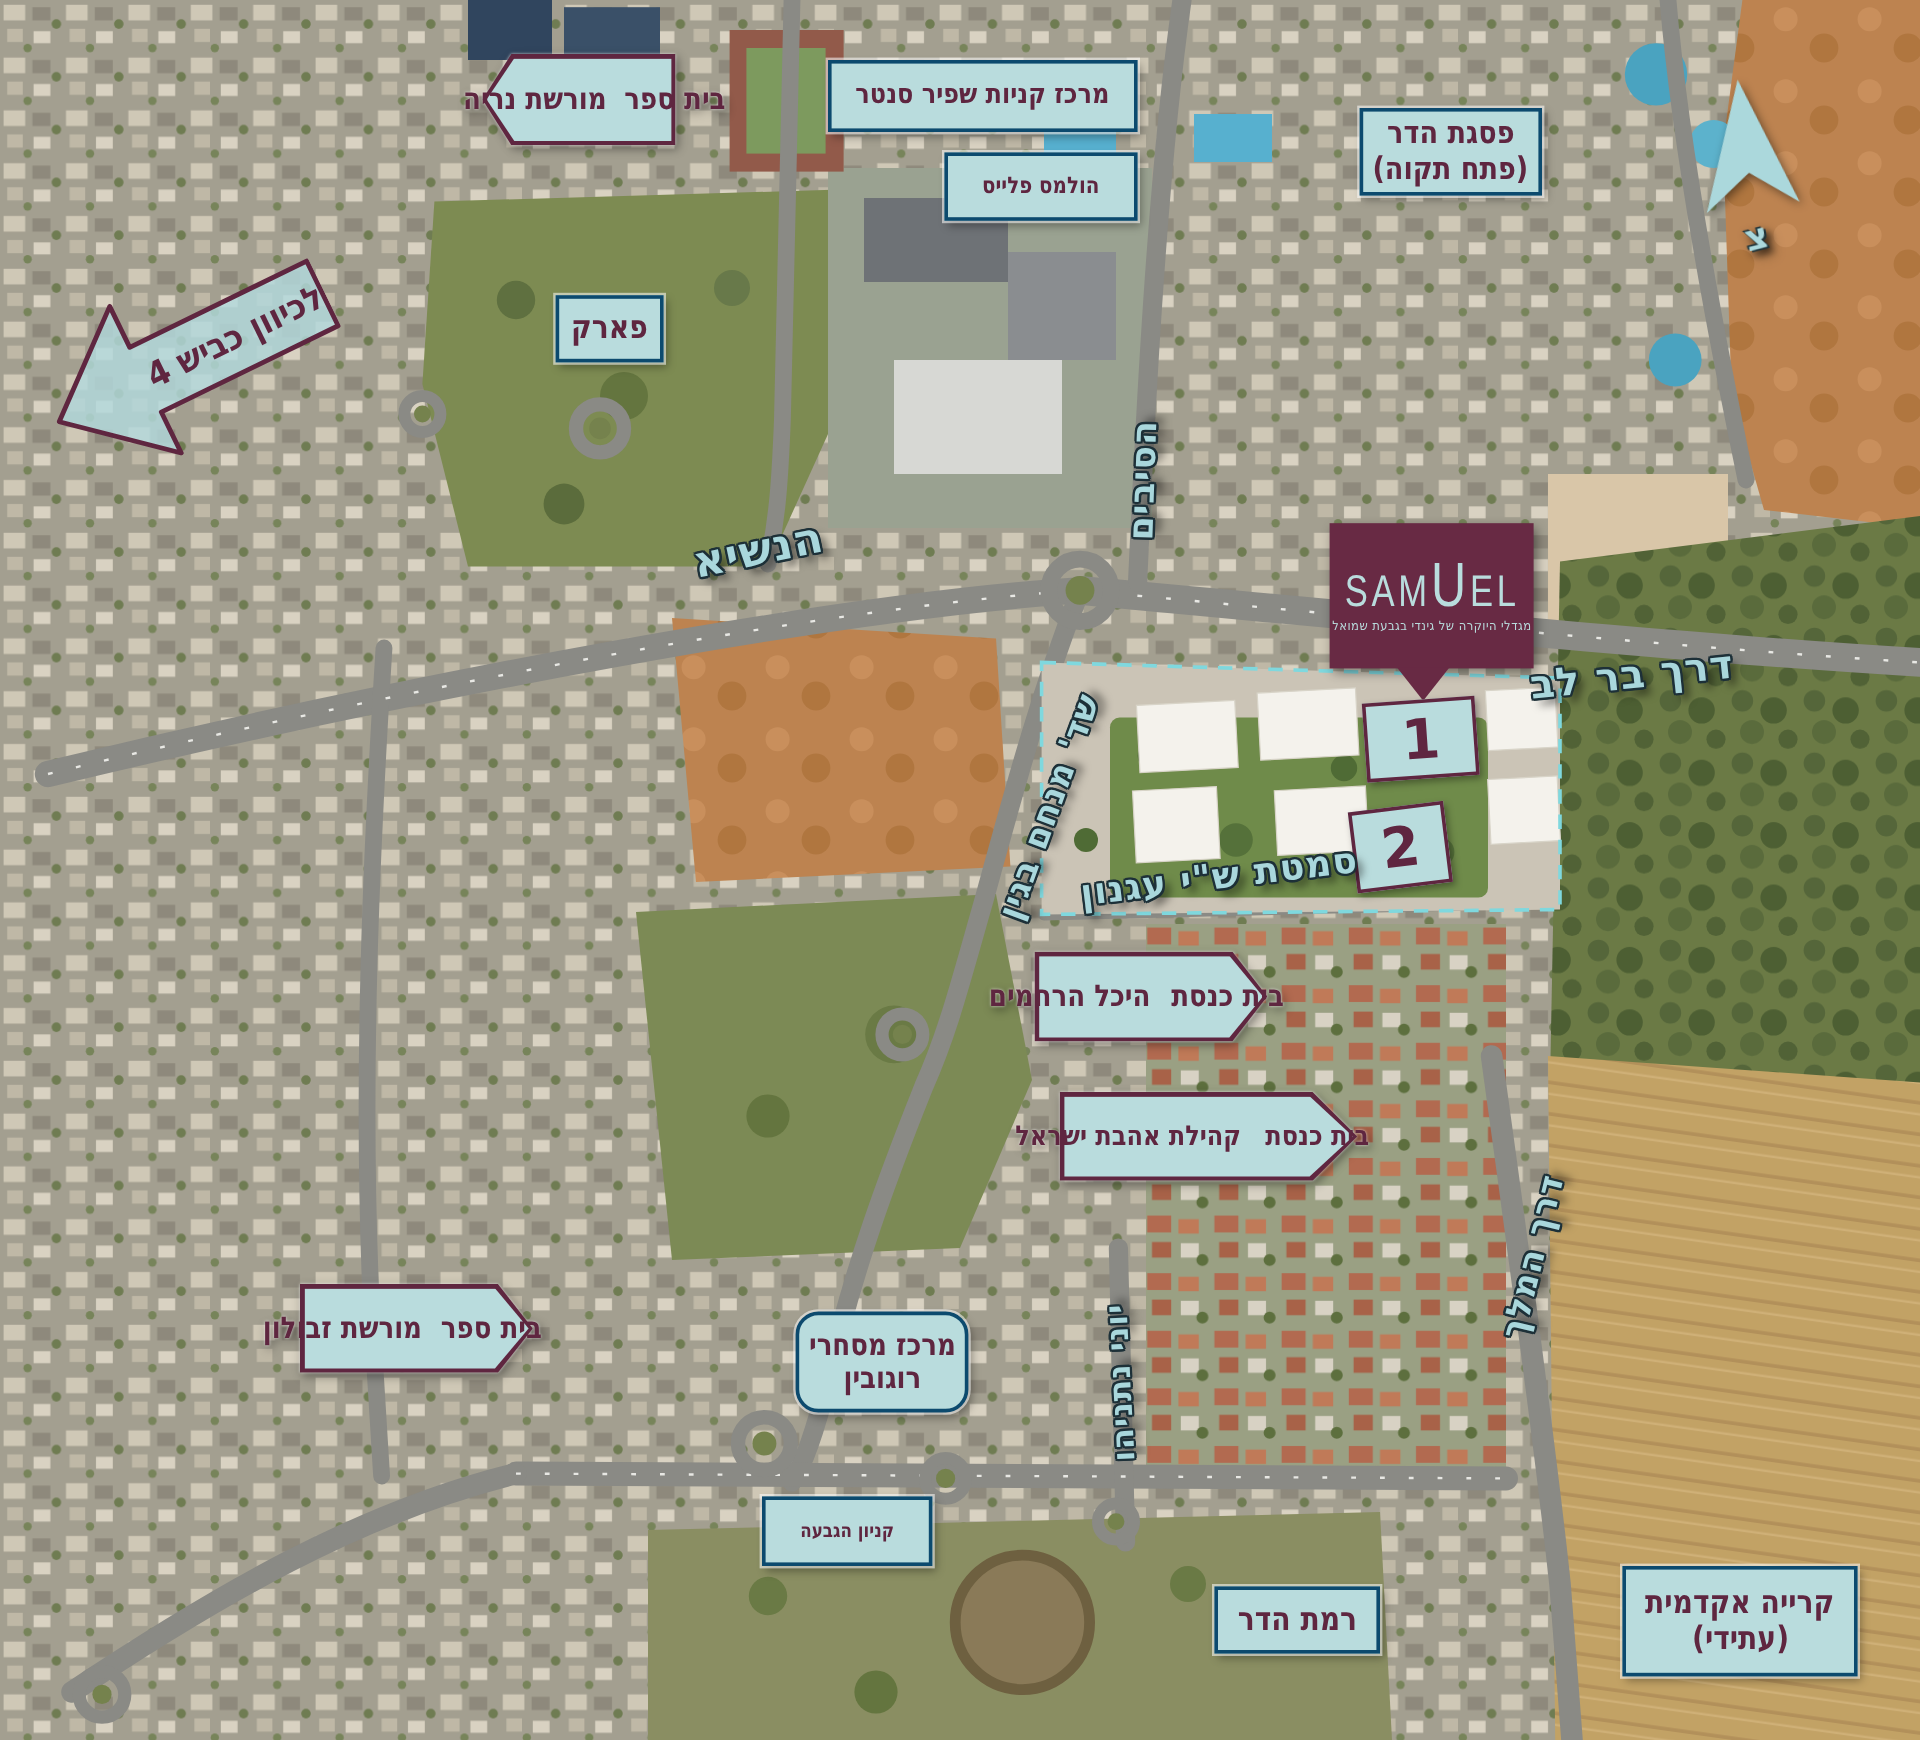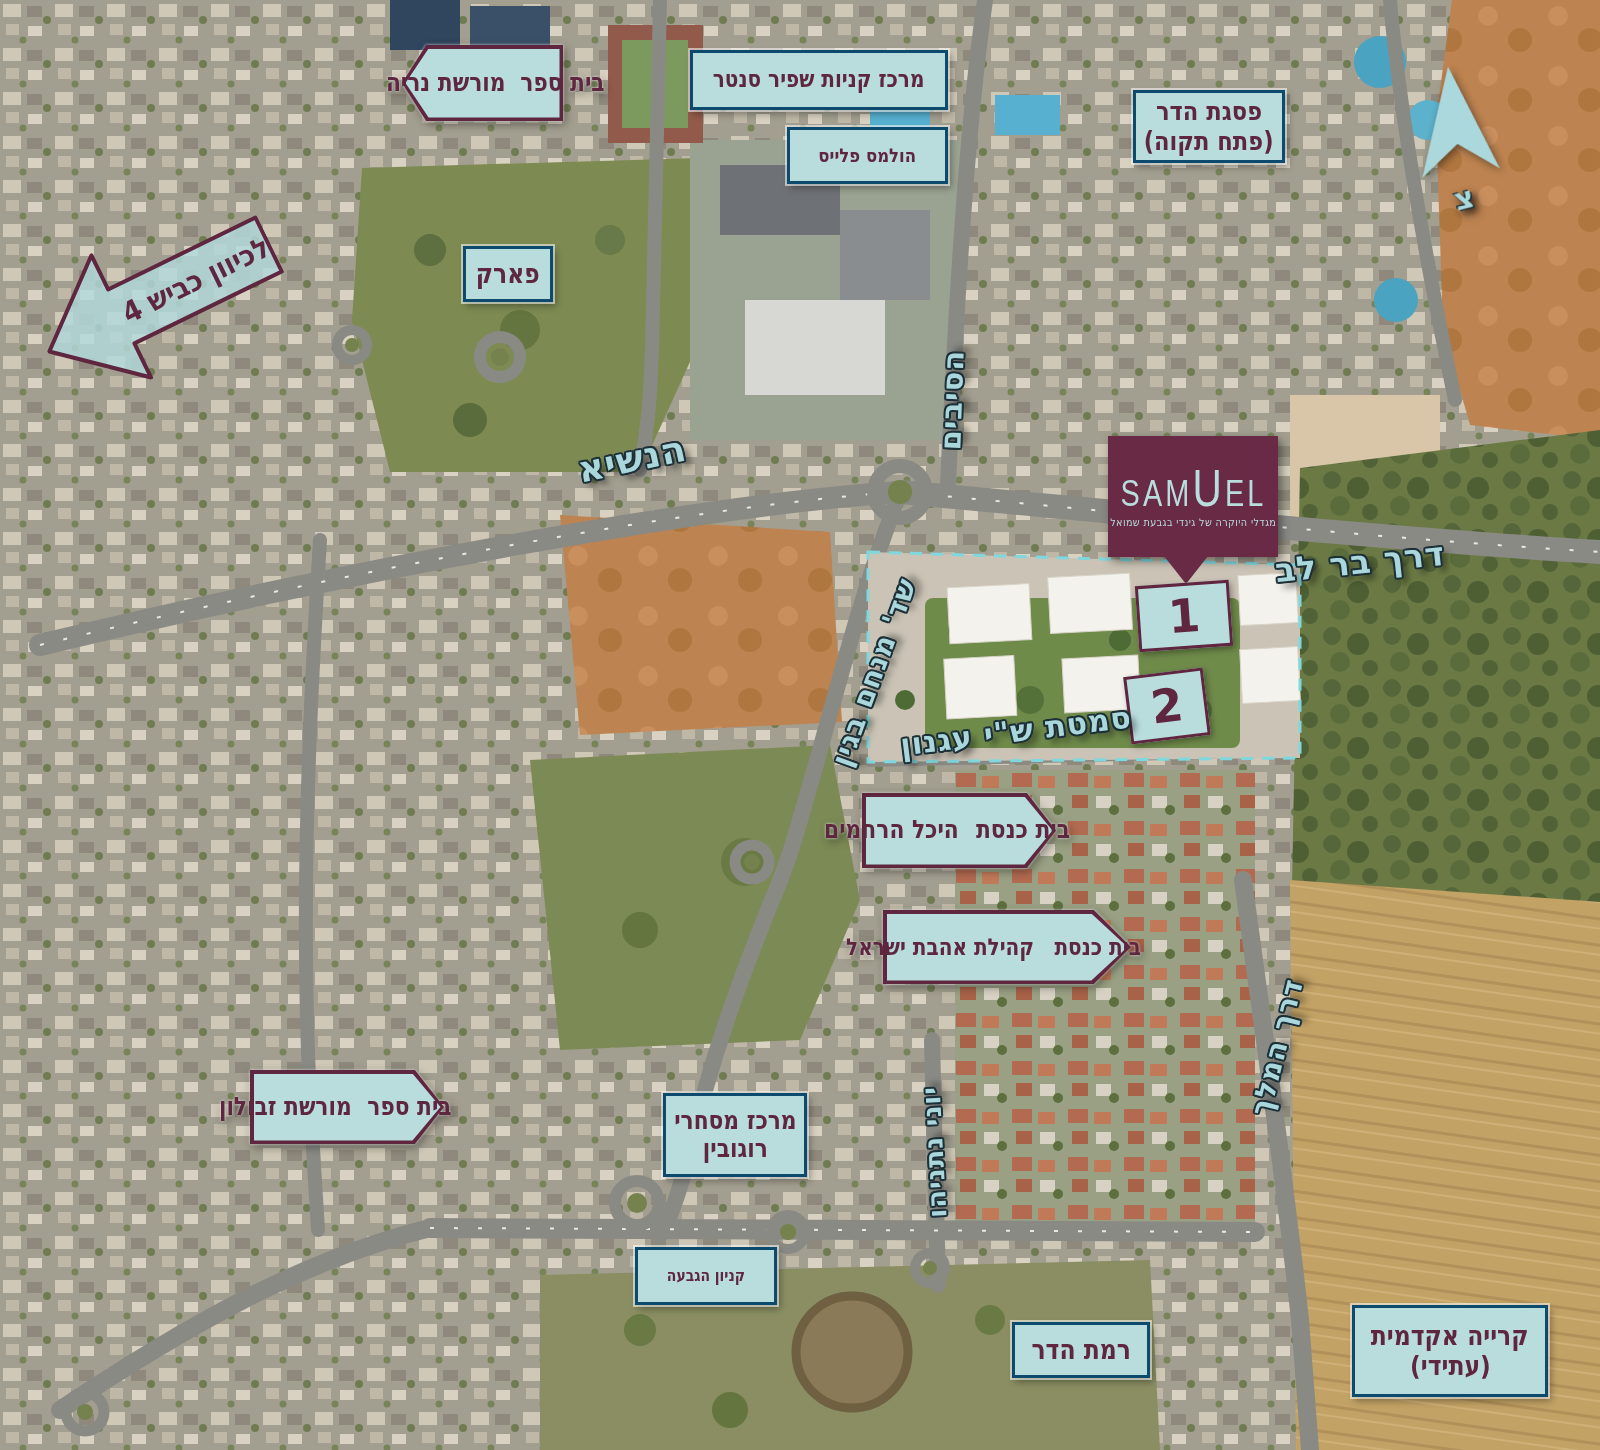--- a/index.html
+++ b/index.html
@@ -297,21 +297,21 @@
   <div class="box" style="left:787px; top:127px; width:161px; height:57px; font-size:19px;">
     <span class="txt">הולמס פלייס</span>
   </div>
   <div class="box" style="left:1133px; top:90px; width:152px; height:73px; font-size:26px;">
     <span class="txt">פסגת הדר</span>
     <span class="txt">(פתח תקוה)</span>
   </div>
   <div class="box" style="left:447px; top:246px; width:90px; height:56px; font-size:27px;margin-left:16px;">
     <span class="txt">פארק</span>
   </div>
-  <div class="box" style="left:663px; top:1093px; width:144px; height:84px; font-size:25px;">
+  <div class="box" style="left:663px; top:1093px; width:144px; height:84px; font-size:25px;border-radius:19px;">
     <span class="txt">מרכז מסחרי</span>
     <span class="txt">רוגובין</span>
   </div>
   <div class="box" style="left:635px; top:1247px; width:142px; height:58px; font-size:16px;">
     <span class="txt">קניון הגבעה</span>
   </div>
   <div class="box" style="left:1012px; top:1322px; width:138px; height:56px; font-size:27px;">
     <span class="txt">רמת הדר</span>
   </div>
   <div class="box" style="left:1352px; top:1305px; width:196px; height:92px; font-size:27px;">

